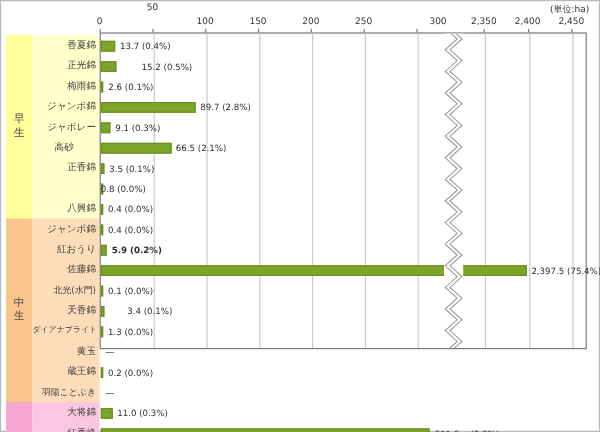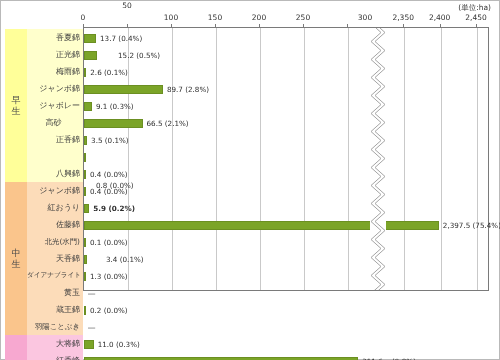--- a/index.html
+++ b/index.html
@@ -232,21 +232,21 @@
         <div class="bar-row" style="top: 87px; left: 0px; width: 406px;">
           <div class="bar" style="left: 0px; width: 58.52px;"></div>
           <div class="bar-value" style="left: 62.52px;">66.5 (2.1%)</div>
         </div>
         <div class="bar-row" style="top: 104px; left: 0px; width: 406px;">
           <div class="bar" style="left: 0px; width: 3.08px;"></div>
           <div class="bar-value" style="left: 7.08px;">3.5 (0.1%)</div>
         </div>
         <div class="bar-row" style="top: 121px; left: 0px; width: 406px;">
           <div class="bar" style="left: 0px; width: 2px;"></div>
-          <div class="bar-value" style="left: 12px; margin-top: 28px;">0.8 (0.0%)</div>
+          <div class="bar-value" style="left: 0;">0.8 (0.0%)</div>
         </div>
         <div class="bar-row" style="top: 138px; left: 0px; width: 406px;">
           <div class="bar" style="left: 0px; width: 2px;"></div>
           <div class="bar-value" style="left: 6px;">0.4 (0.0%)</div>
         </div>
         <div class="bar-row" style="top: 155px; left: 0px; width: 406px;">
           <div class="bar" style="left: 0px; width: 2px;"></div>
           <div class="bar-value" style="left: 6px;">0.4 (0.0%)</div>
         </div>
         <div class="bar-row" style="top: 172px; left: 0px; width: 406px; font-weight: bold;">

